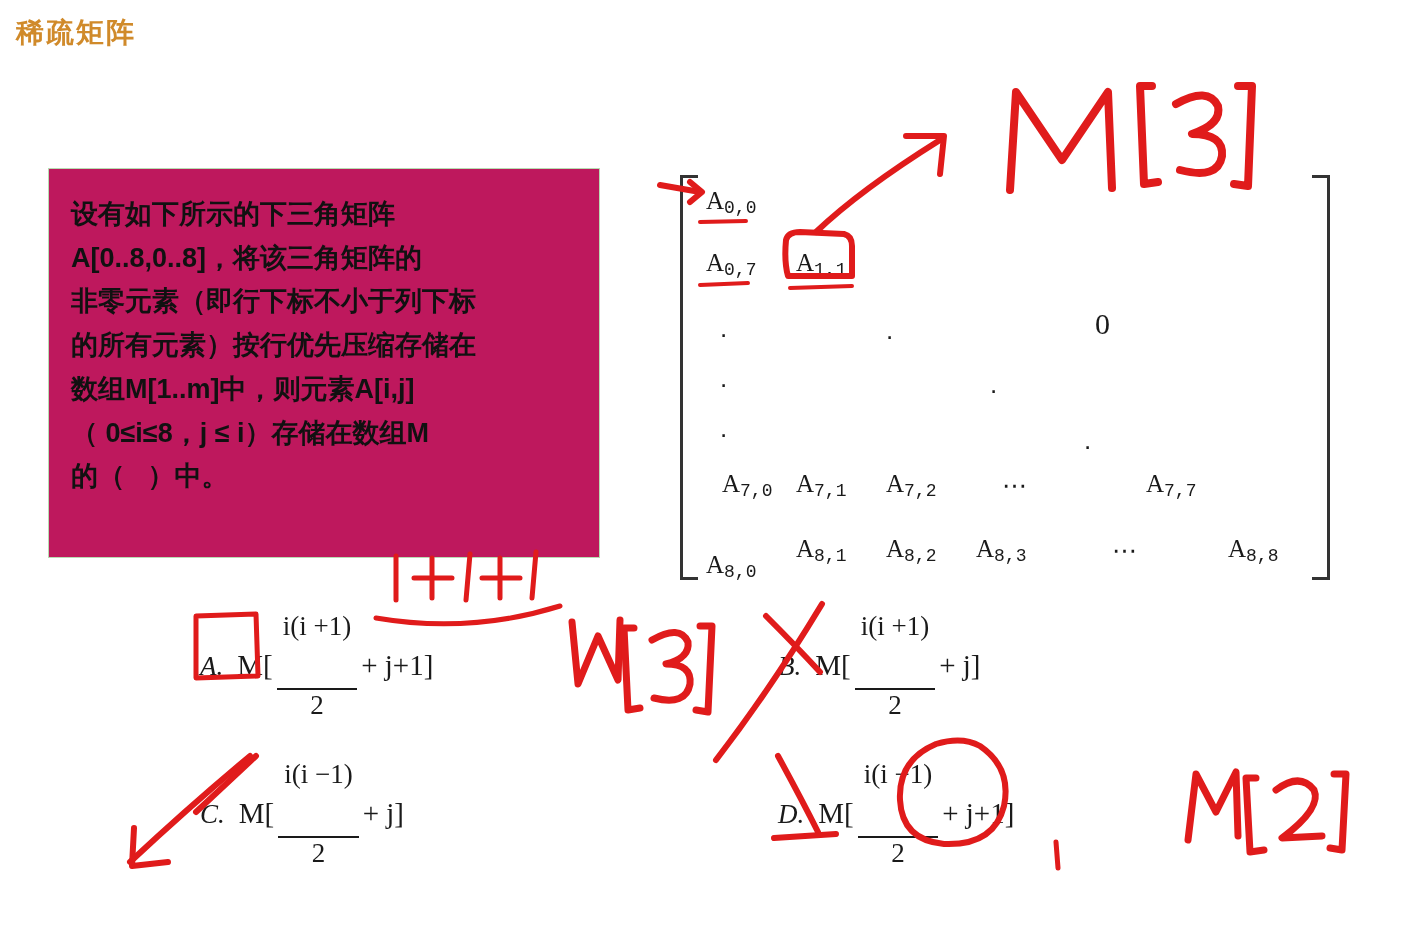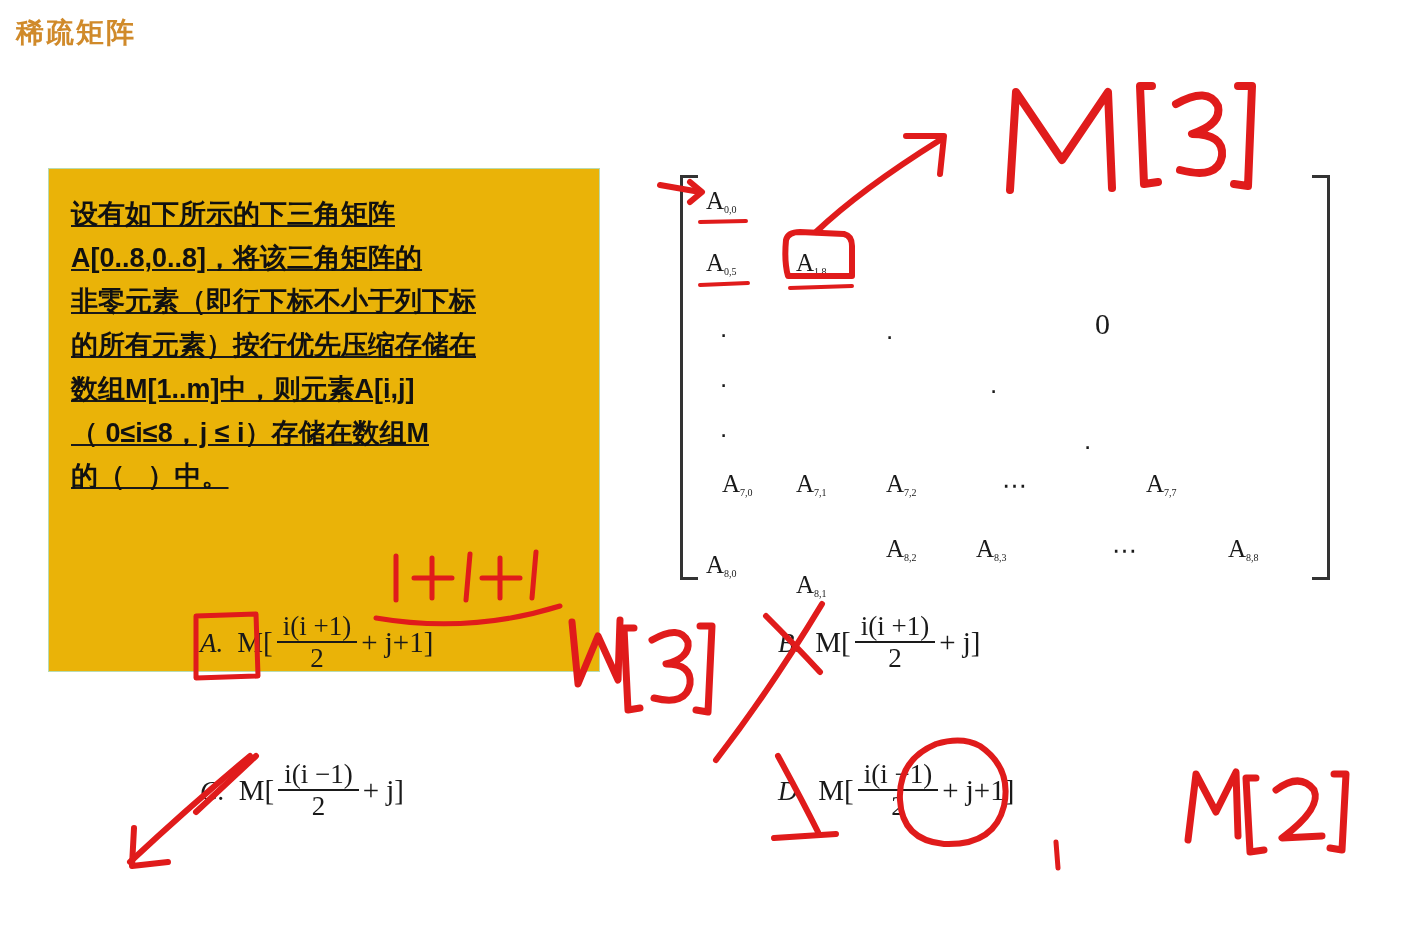--- a/index.html
+++ b/index.html
@@ -27,26 +27,25 @@
     letter-spacing: 2px;
     color: #d08a2a;
   }
 
   
   #question-box {
     position: absolute;
     left: 48px;
     top: 168px;
     width: 552px;
-    height: 504px;
-    background: #eab308;
+    height: 390px;
+    background: #be185d;
     border: 1px solid #b8dbb2;
     box-sizing: border-box;
     padding: 24px 18px 10px 22px;
-    text-decoration: underline;
   }
   #question-text {
     font-family: "Liberation Sans", sans-serif;
     font-weight: bold;
     font-size: 27px;
     line-height: 1.62;
     color: #111111;
     white-space: pre-wrap;
   }
 
@@ -71,22 +70,23 @@
   .bracket.right { right: 0;  border-right: 3px solid #333; }
 
   .m-cell {
     position: absolute;
     font-family: "Liberation Serif", serif;
     font-size: 25px;
     color: #1a1a1a;
     white-space: nowrap;
   }
   .m-cell sub {
-    font-size: 10px;
+    font-size: 18px;
     vertical-align: -4px;
+    font-family: Liberation Mono, monospace;
   }
   .m-dot {
     position: absolute;
     font-size: 26px;
     line-height: 1;
     color: #1a1a1a;
   }
   .m-zero {
     position: absolute;
     font-family: "Liberation Serif", serif;
@@ -119,20 +119,21 @@
     align-items: center;
   }
   .frac {
     display: inline-flex;
     flex-direction: column;
     align-items: center;
     justify-content: center;
     vertical-align: middle;
     margin: 0 4px;
     line-height: 1.05;
+    gap: 47px;
   }
   .frac .num {
     font-size: 27px;
     padding: 0 6px 1px 6px;
   }
   .frac .den {
     font-size: 27px;
     border-top: 2px solid #1a1a1a;
     padding: 1px 6px 0 6px;
     width: 100%;
@@ -168,41 +169,41 @@
 （ 0≤i≤8，j ≤ i）存储在数组M
 的（   ）中。</div>
 </div>
 
 <div id="matrix">
   <div class="bracket left"></div>
   <div class="bracket right"></div>
 
   <div class="m-cell" style="left:26px; top:12px;"><span>A</span><sub>0,0</sub></div>
 
-  <div class="m-cell" style="left:26px; top:74px;"><span>A</span><sub>0,5</sub></div>
-  <div class="m-cell" style="left:116px; top:74px;"><span>A</span><sub>1,8</sub></div>
+  <div class="m-cell" style="left:26px; top:74px;"><span>A</span><sub>0,7</sub></div>
+  <div class="m-cell" style="left:116px; top:74px;"><span>A</span><sub>1,1</sub></div>
 
   <div class="m-dot" style="left:40px; top:140px;">.</div>
   <div class="m-dot" style="left:40px; top:190px;">.</div>
   <div class="m-dot" style="left:40px; top:240px;">.</div>
 
   <div class="m-dot" style="left:206px; top:142px;">.</div>
   <div class="m-dot" style="left:310px; top:196px;">.</div>
   <div class="m-dot" style="left:404px; top:252px;">.</div>
 
   <div class="m-zero" style="left:415px; top:132px;">0</div>
 
   <div class="m-cell" style="left:42px; top:295px;"><span>A</span><sub>7,0</sub></div>
   <div class="m-cell" style="left:116px; top:295px;"><span>A</span><sub>7,1</sub></div>
   <div class="m-cell" style="left:206px; top:295px;"><span>A</span><sub>7,2</sub></div>
   <div class="m-ell" style="left:322px; top:296px;">⋯</div>
   <div class="m-cell" style="left:466px; top:295px;"><span>A</span><sub>7,7</sub></div>
 
   <div class="m-cell" style="left:26px; top:376px;"><span>A</span><sub>8,0</sub></div>
-  <div class="m-cell" style="left:116px; top:360px;margin-top:36px;"><span>A</span><sub>8,1</sub></div>
+  <div class="m-cell" style="left:116px; top:360px;"><span>A</span><sub>8,1</sub></div>
   <div class="m-cell" style="left:206px; top:360px;"><span>A</span><sub>8,2</sub></div>
   <div class="m-cell" style="left:296px; top:360px;"><span>A</span><sub>8,3</sub></div>
   <div class="m-ell" style="left:432px; top:361px;">⋯</div>
   <div class="m-cell" style="left:548px; top:360px;"><span>A</span><sub>8,8</sub></div>
 </div>
 
 <div class="option" id="option-a">
   <span class="opt-letter">A.</span>
   <span class="opt-expr">
     <span>M[</span>

